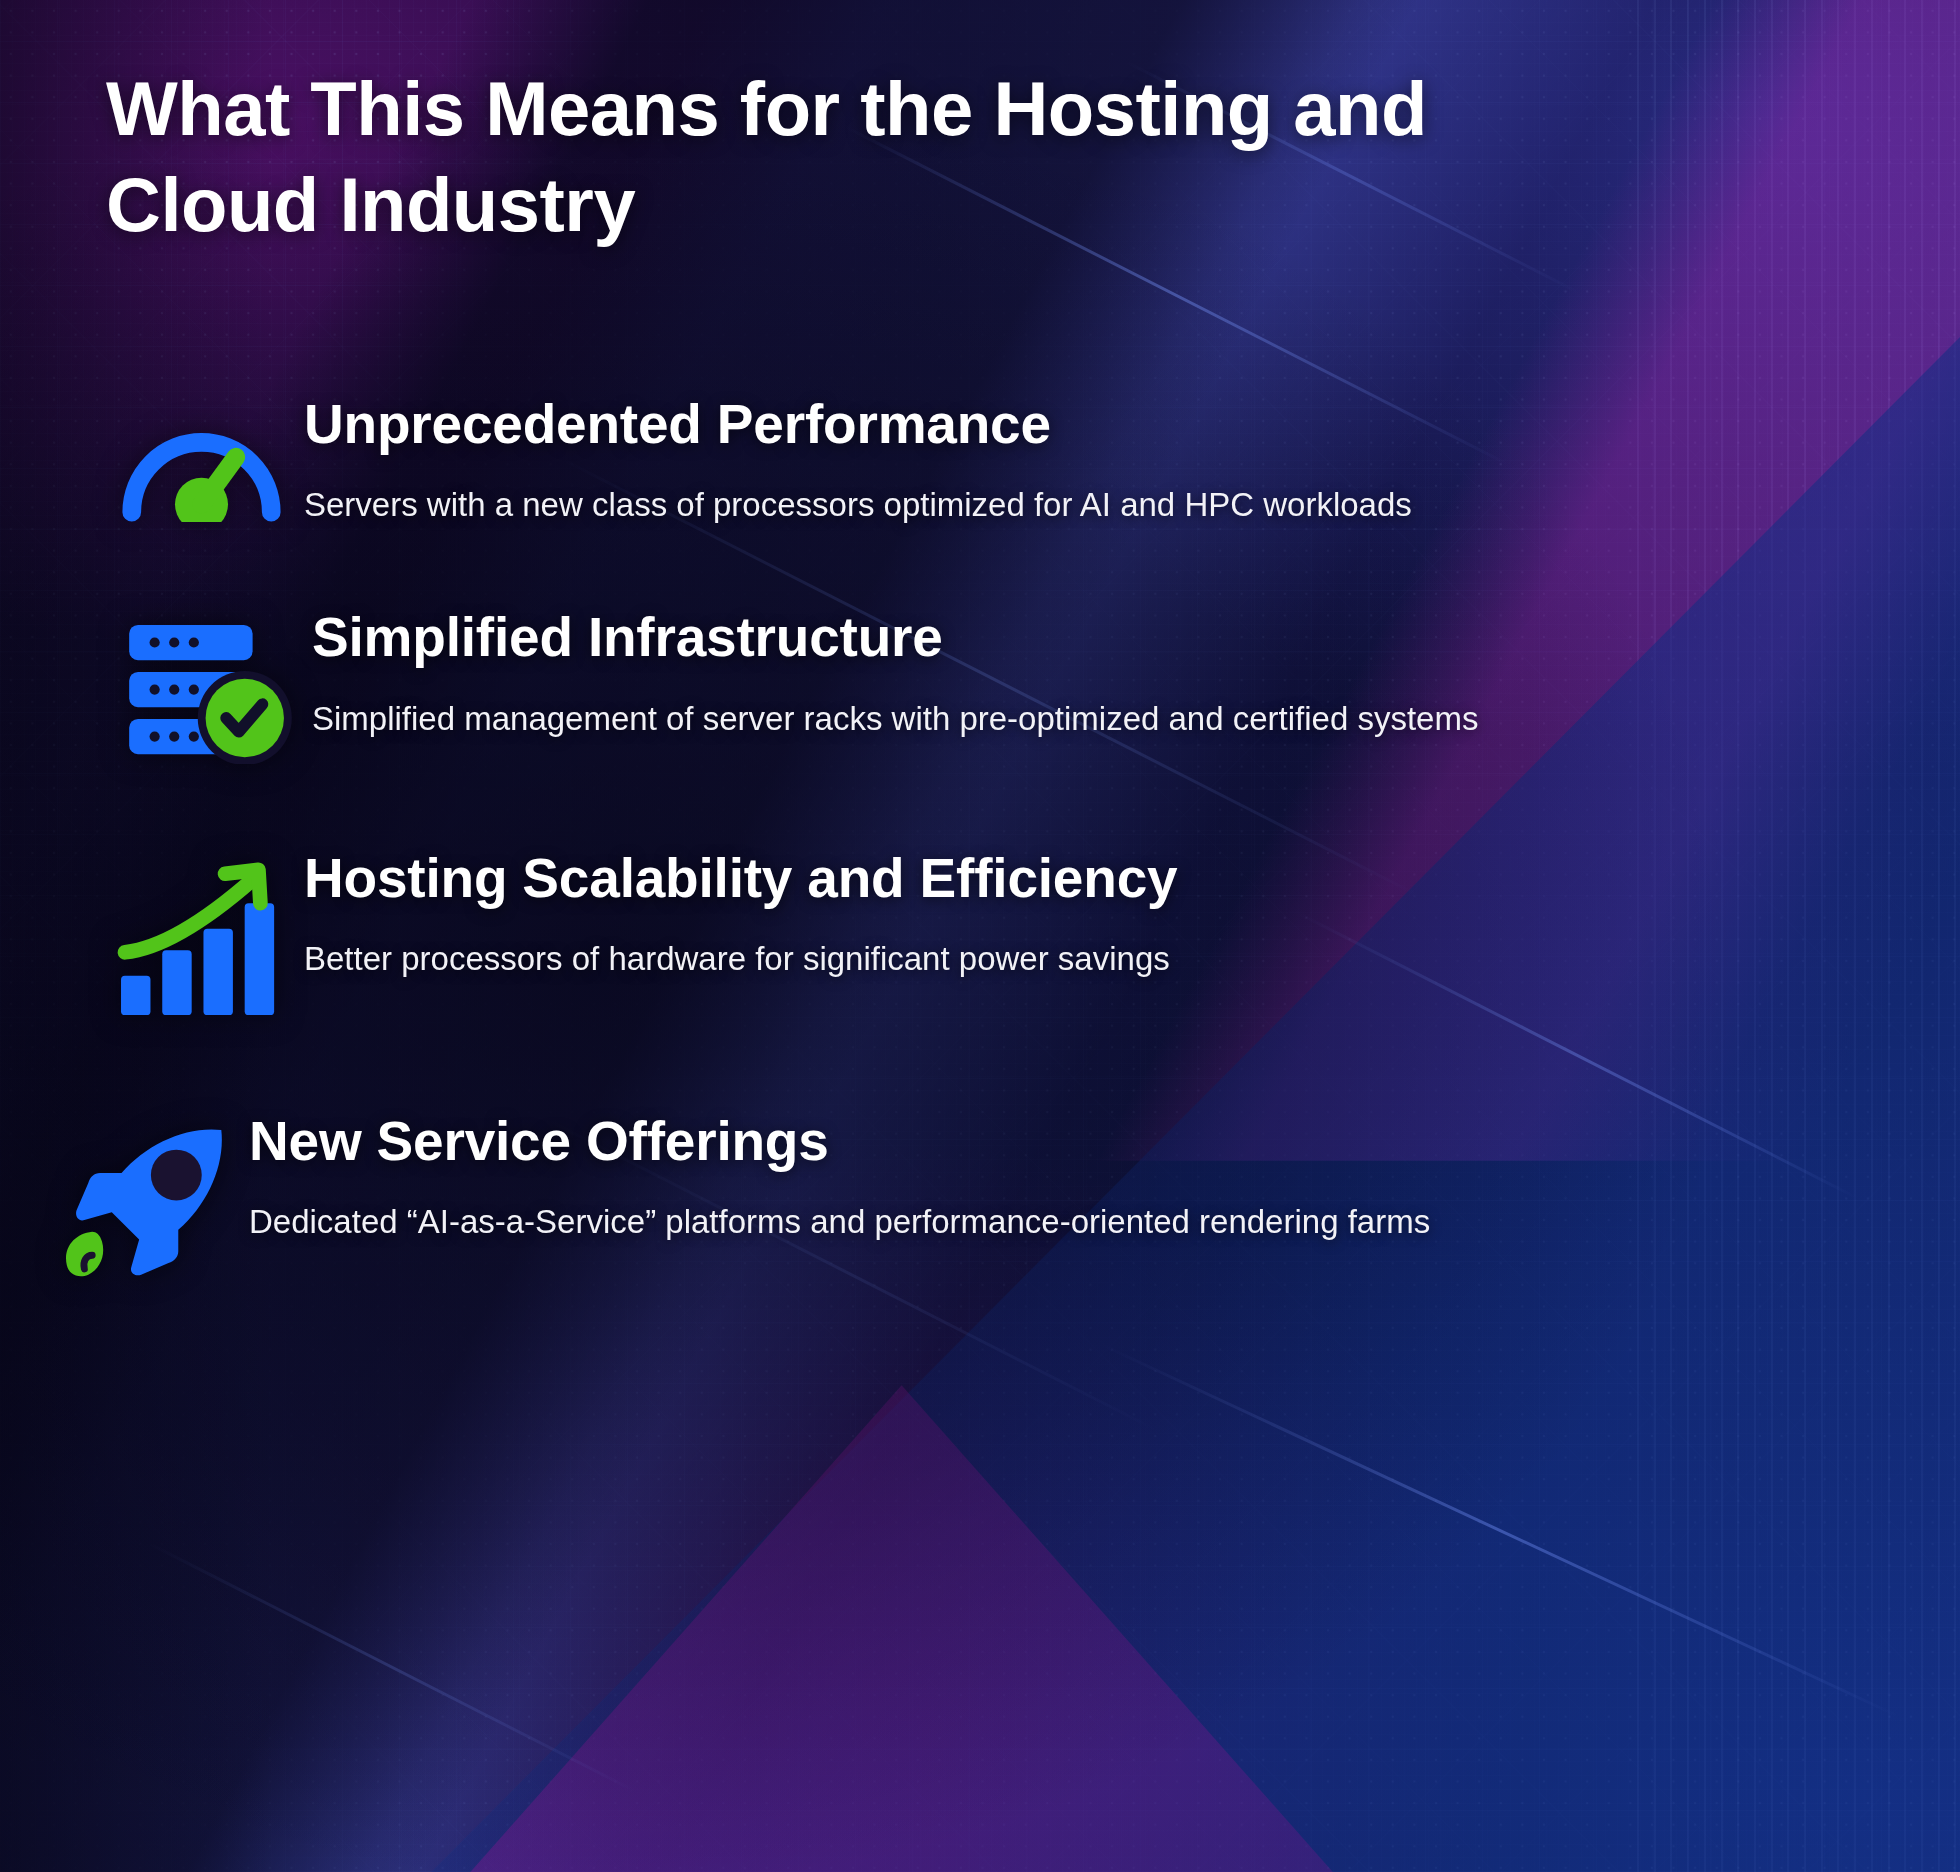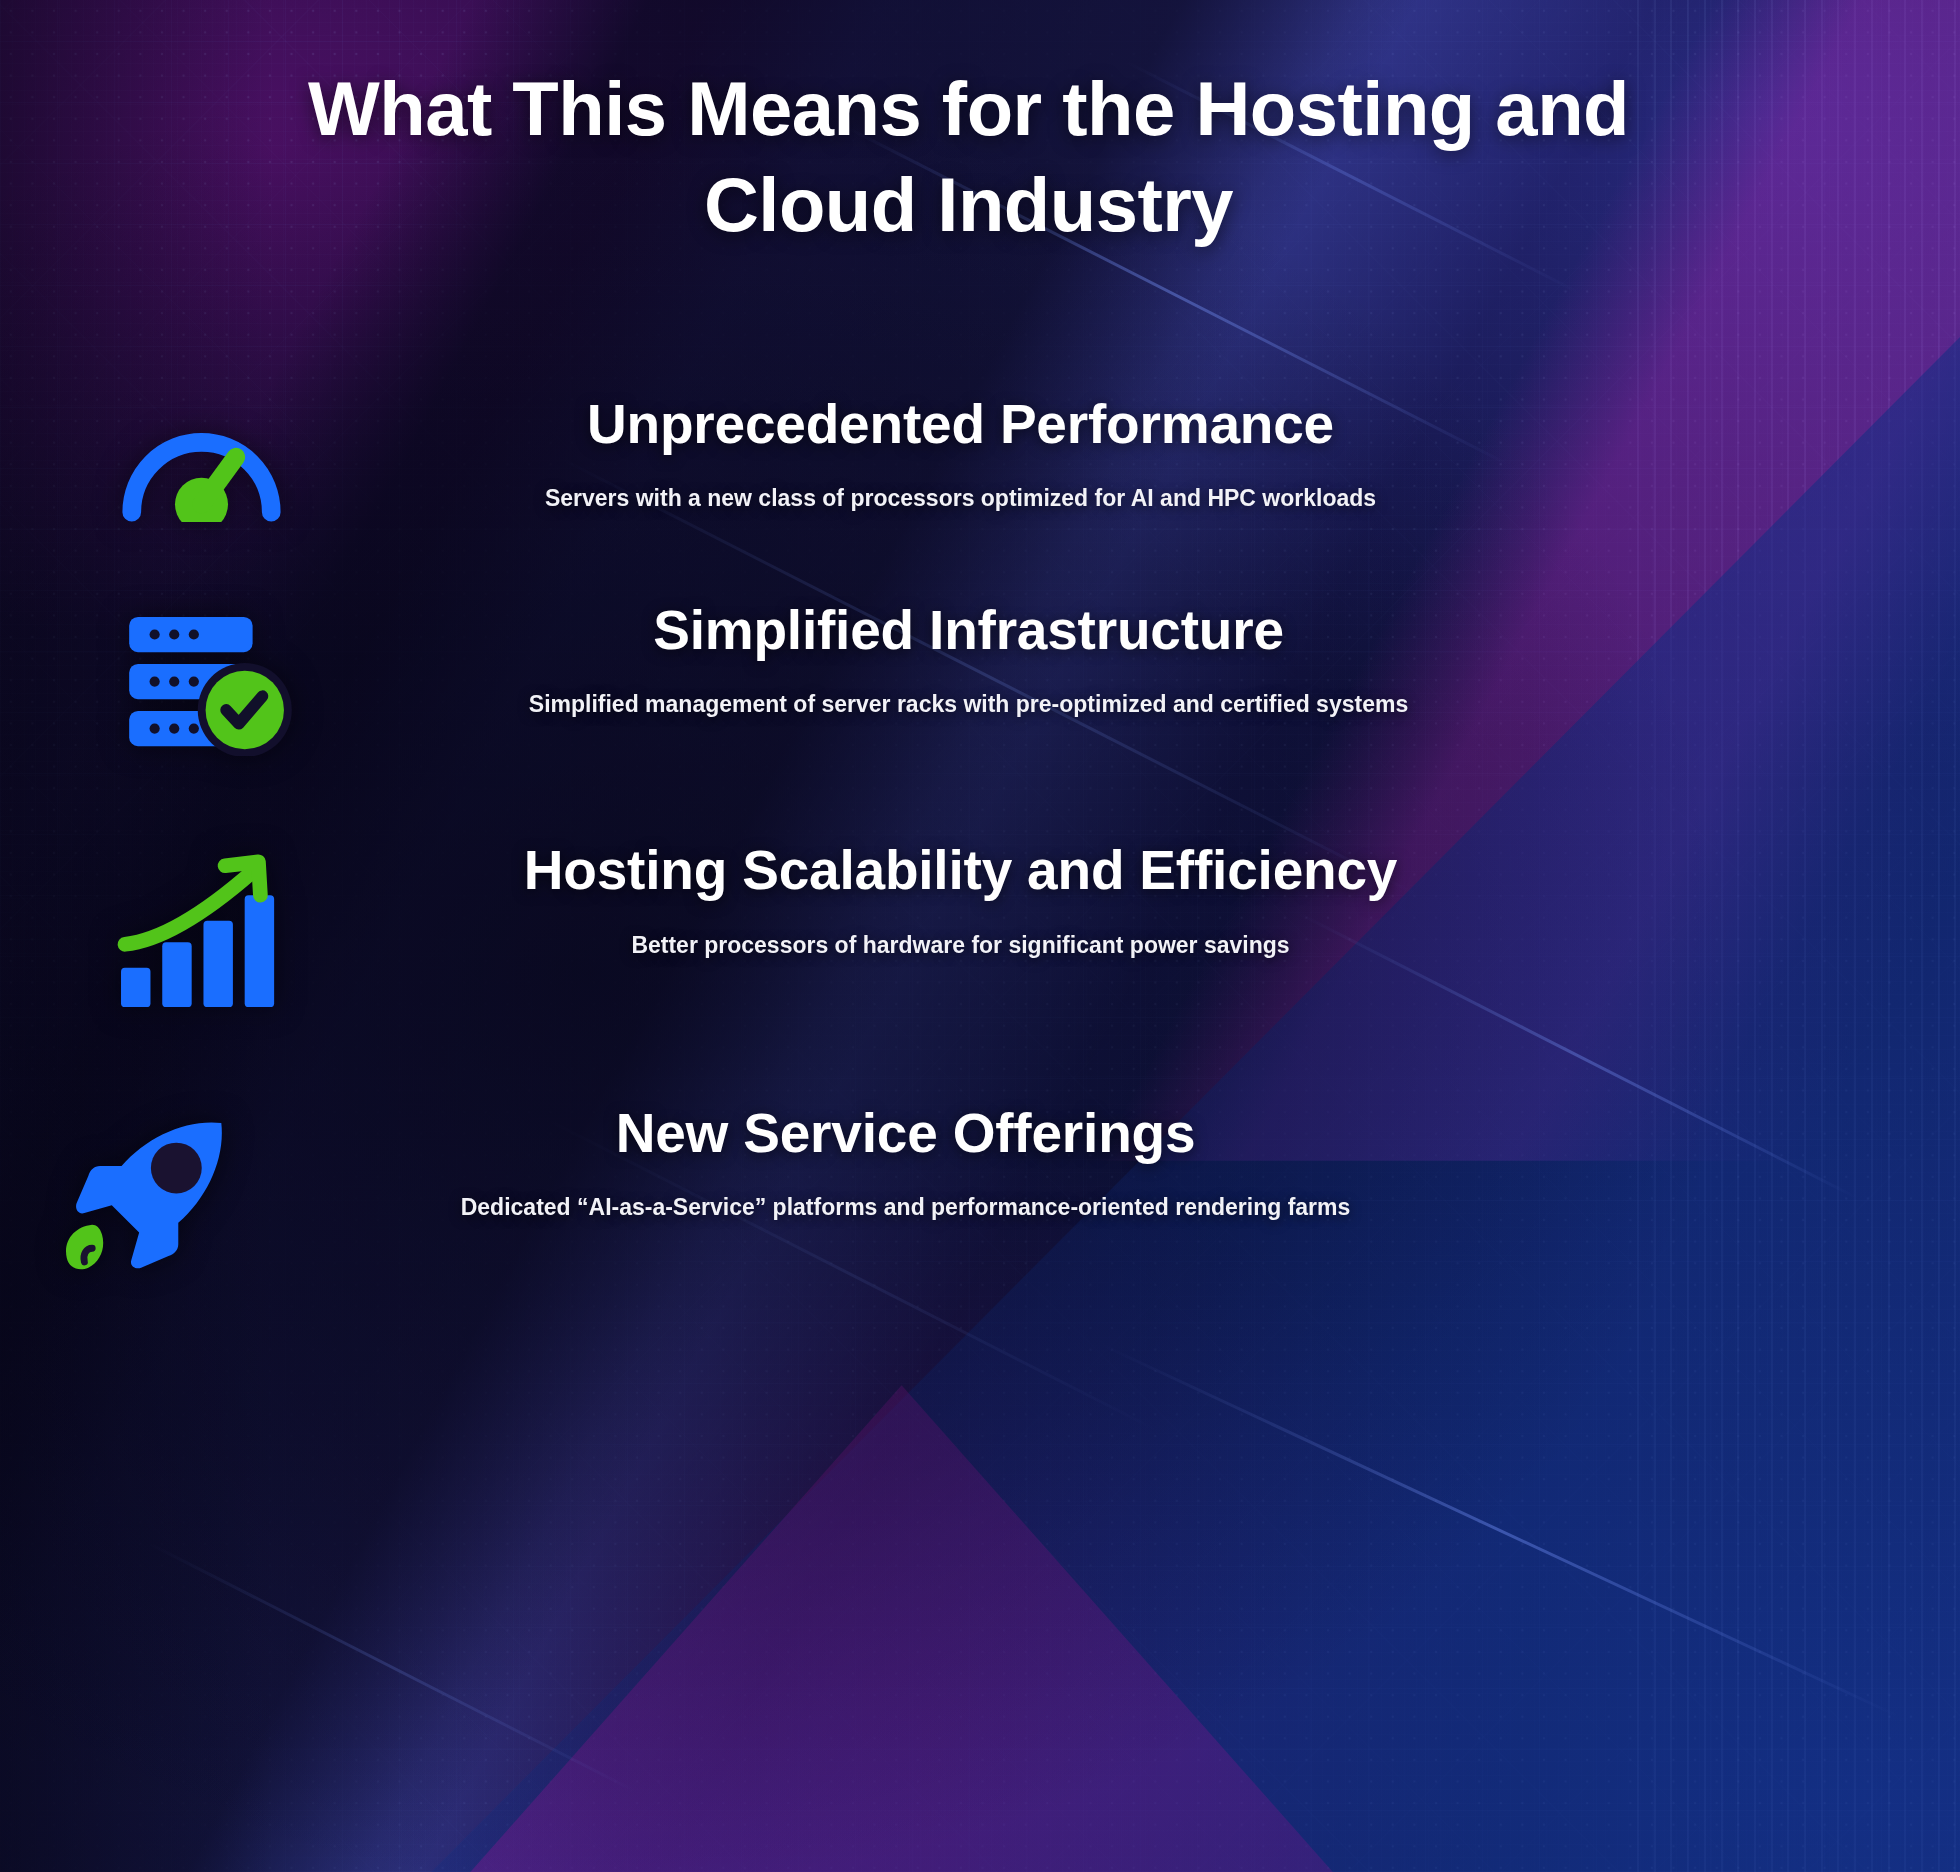--- a/index.html
+++ b/index.html
@@ -123,21 +123,21 @@
   .st5 { width:549px;  top:1666px; left:118px;  transform:rotate(27deg); opacity:.30; }
   .st6 { width:510px;  top:176px;  left:1098px; transform:rotate(27deg); opacity:.30; }
   .st7 { width:686px;  top:1274px; left:510px;  transform:rotate(27deg); opacity:.22; }
 
   
   .bg-vignette {
     background:radial-gradient(1470px 1176px at 30% 52%, rgba(5,4,20,0.62) 0%, rgba(5,4,20,0.30) 48%, rgba(5,4,20,0) 78%);
   }
 
   
-  .content { position:relative; z-index:5; width:1960px; height:1872px;text-align:center; }
+  .content { position:relative; z-index:5; width:1960px; height:1872px; }
 
   .page-title {
     position:absolute;
     left:106px;
     top:61px;
     width:1725px;
     color:#ffffff;
     font-size:76px;
     line-height:1.26;
     font-weight:700;
@@ -171,22 +171,22 @@
     color:#ffffff;
     font-size:55px;
     font-weight:700;
     letter-spacing:-0.2px;
     line-height:1.18;
     margin-bottom:25.5px;
     text-shadow:0 2px 13.7px rgba(0,0,0,0.6);
   }
   .feature-desc {
     color:#f2f2f7;
-    font-size:23px;
-    font-weight:700;
+    font-size:33px;
+    font-weight:400;
     line-height:1.42;
     max-width:1392px;
     text-shadow:0 2px 11.8px rgba(0,0,0,0.6);
   }
 
   
   .feature.f1 { margin-bottom:76px; }
   .feature.f2 { margin-bottom:82px;margin-left:8px; }
   .feature.f3 { margin-bottom:90px; }
   .feature.f4 { margin-bottom:0;padding-left:43px; }

